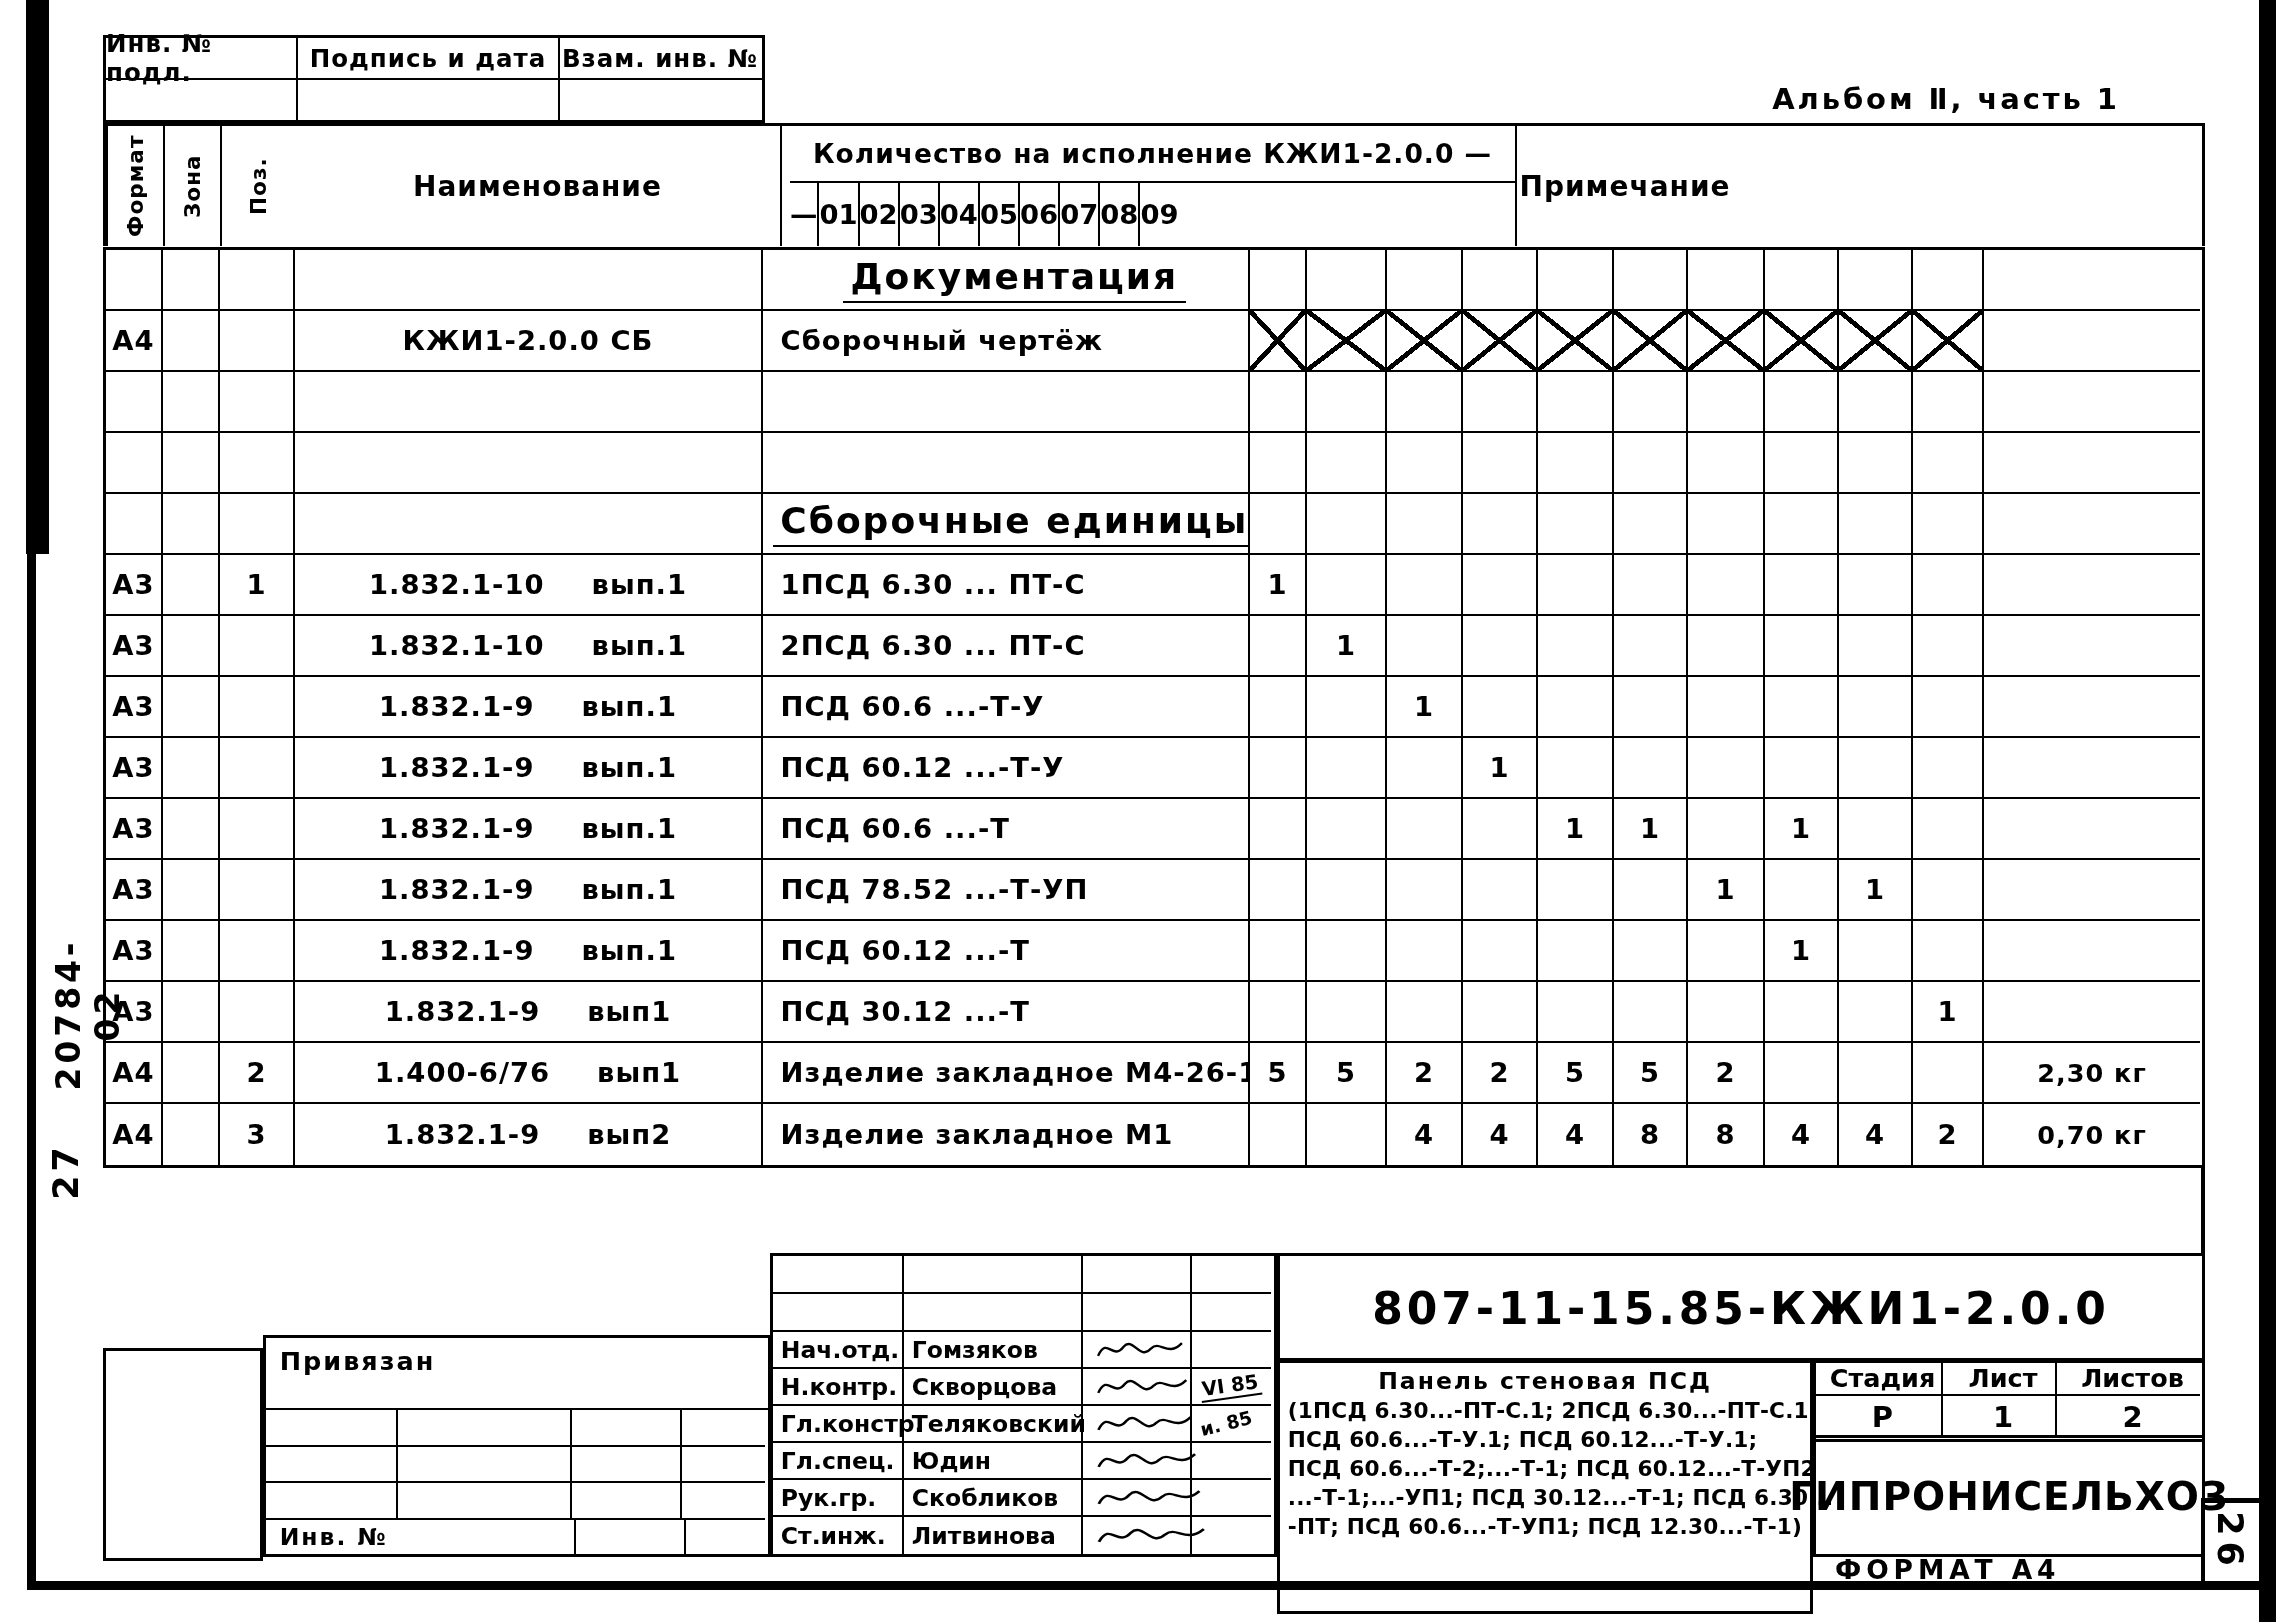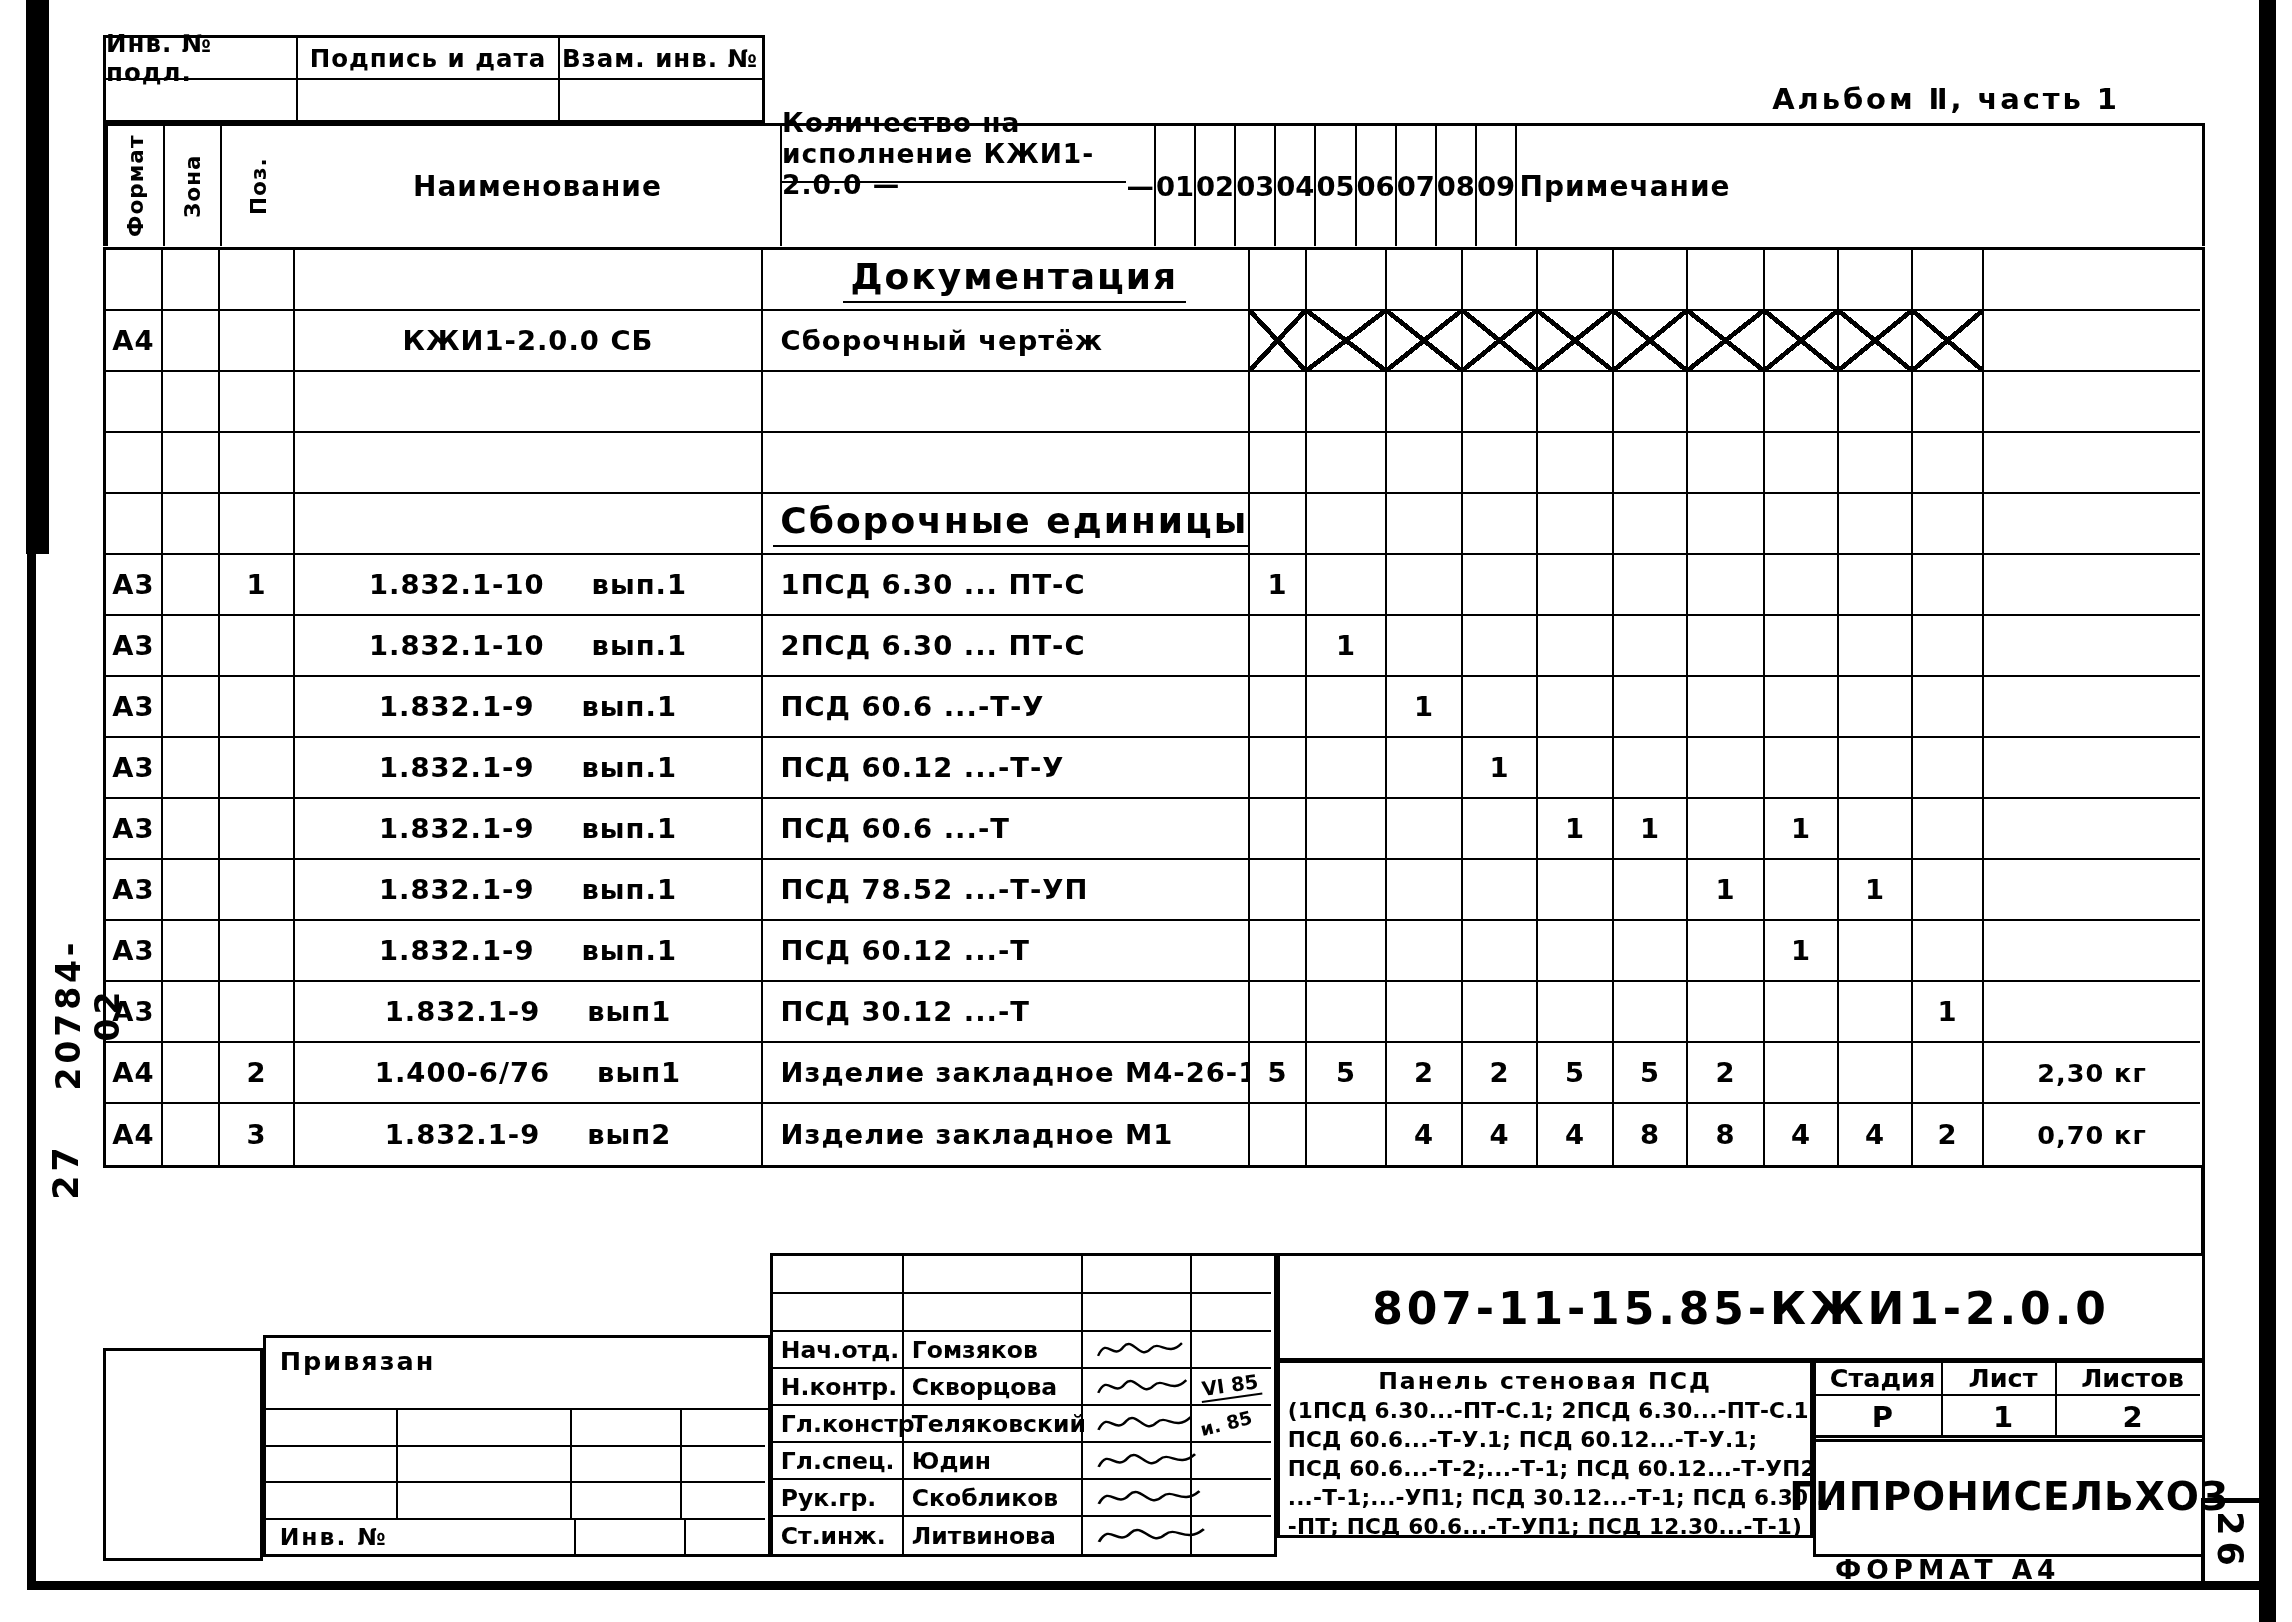--- a/index.html
+++ b/index.html
@@ -13,21 +13,21 @@
   .mini .mc{box-sizing:border-box;border-right:2.9px solid #000;display:flex;align-items:center;justify-content:center;font-weight:bold;font-size:24.5px;letter-spacing:1px;}
   .mini .mc:last-child{border-right:none;}
   .mc.w1{width:192px}.mc.w2{width:262px}.mc.w3{width:200px}
   
   .album{left:1740px;top:82px;width:412px;font-size:29px;font-weight:bold;letter-spacing:2.9px;text-align:center;}
   
   .spec-head{left:103px;top:123px;width:2102px;height:123px;border:3.9px solid #000;border-bottom:none;display:flex;}
   .hcell{box-sizing:border-box;border-right:2.9px solid #000;display:flex;align-items:center;justify-content:center;font-weight:bold;font-size:28px;letter-spacing:1px;}
   .hcell.rot{writing-mode:vertical-rl;transform:rotate(180deg);font-size:21.6px;letter-spacing:1px;}
   .w-fmt{width:57px}.w-zona{width:57px}.w-poz{width:75px}.w-des{width:468px}.w-nam{width:487px}.w-note{width:216px;border-right:none!important}
-  .qty-group{width:735px;display:flex;flex-direction:row;border-right:2.9px solid #000;box-sizing:border-box;}
+  .qty-group{width:735px;display:flex;flex-direction:column;border-right:2.9px solid #000;box-sizing:border-box;padding-left:8px;}
   .qty-label{height:57px;border-bottom:2.9px solid #000;display:flex;align-items:center;justify-content:center;font-weight:bold;font-size:26.5px;letter-spacing:1px;box-sizing:border-box;}
   .qty-sub{display:flex;flex:1;}
   .qty-sub>div{box-sizing:border-box;border-right:2.9px solid #000;display:flex;align-items:center;justify-content:center;font-weight:bold;font-size:27.4px;}
   .qty-sub>div:last-child{border-right:none;}
   .spec-body{left:103px;top:247px;width:2102px;border:3.9px solid #000;display:grid;
     grid-template-columns:57px 57px 75px 468px 487px 57px 80px 76px 75px 76px 74px 77px 74px 74px 71px 216px;
     grid-template-rows:repeat(15,61px);}
   .cell{box-sizing:border-box;border-right:2.9px solid #000;border-bottom:2.9px solid #000;display:flex;align-items:center;justify-content:center;font-weight:bold;font-size:27.4px;letter-spacing:1px;overflow:hidden;white-space:nowrap;}
   .spec-body>.cell:nth-child(16n){border-right:none;}
   .spec-body>.cell:nth-child(n+225){border-bottom:none;}
@@ -44,21 +44,21 @@
   .sig-grid{left:770px;top:1253px;width:507px;height:304px;border:3.9px solid #000;display:grid;
     grid-template-columns:131px 179px 109px 79px;grid-template-rows:38px 38px repeat(6,37px);}
   .sig-grid>div{box-sizing:border-box;border-right:2.9px solid #000;border-bottom:2.9px solid #000;display:flex;align-items:center;font-weight:bold;font-size:23.5px;padding-left:7.8px;overflow:visible;white-space:nowrap;}
   .sig-grid>div:nth-child(4n){border-right:none;}
   .sig-grid>div:nth-child(n+29){border-bottom:none;}
   .sig-svg{width:98px;height:31px;overflow:visible;}
   .sig-svg path{stroke:#000;stroke-width:2.6;fill:none;}
   .dt{font-size:19.6px;transform:rotate(-8deg);border-bottom:2px solid #000;padding:0 2px;}
   .dt2{font-size:18.6px;transform:rotate(-14deg);}
   .numbox{left:1277px;top:1253px;width:928px;height:110px;border:3.9px solid #000;display:flex;align-items:center;justify-content:center;font-weight:bold;font-size:44px;letter-spacing:3.9px;}
-  .descbox{left:1277px;top:1358px;width:536px;height:180px;border:3.9px solid #000;padding:5.9px 7.8px;font-weight:bold;font-size:21.6px;line-height:29px;letter-spacing:0.2px;white-space:nowrap;}
+  .descbox{left:1277px;top:1358px;width:536px;height:256px;border:3.9px solid #000;padding:5.9px 7.8px;font-weight:bold;font-size:21.6px;line-height:29px;letter-spacing:0.2px;white-space:nowrap;}
   .descbox .l0{text-align:center;font-size:23.5px;letter-spacing:2px;}
   .stage-grid{left:1813px;top:1358px;width:392px;height:84px;border:3.9px solid #000;display:grid;grid-template-columns:127px 114px 143px;grid-template-rows:35px 41px;}
   .stage-grid>div{box-sizing:border-box;border-right:2.9px solid #000;border-bottom:2.9px solid #000;display:flex;align-items:center;justify-content:center;font-weight:bold;font-size:25.5px;padding-left:8px;}
   .stage-grid>div:nth-child(3n){border-right:none;}
   .stage-grid>div:nth-child(n+4){border-bottom:none;font-size:29px;}
   .orgbox{left:1813px;top:1435px;width:392px;height:122px;border:3.9px solid #000;display:flex;align-items:center;justify-content:center;font-weight:bold;font-size:39px;letter-spacing:1px;}
   .fmtnote{left:1835px;top:1554px;width:353px;font-size:26.5px;font-weight:bold;letter-spacing:4.9px;}
   
   .priv{left:263px;top:1335px;width:508px;height:222px;border:3.9px solid #000;display:flex;flex-direction:column;}
   .priv .prow1{height:72px;border-bottom:2.9px solid #000;box-sizing:border-box;display:flex;align-items:flex-start;padding:7.8px 0 0 13.7px;font-weight:bold;font-size:25.5px;letter-spacing:2px;}

